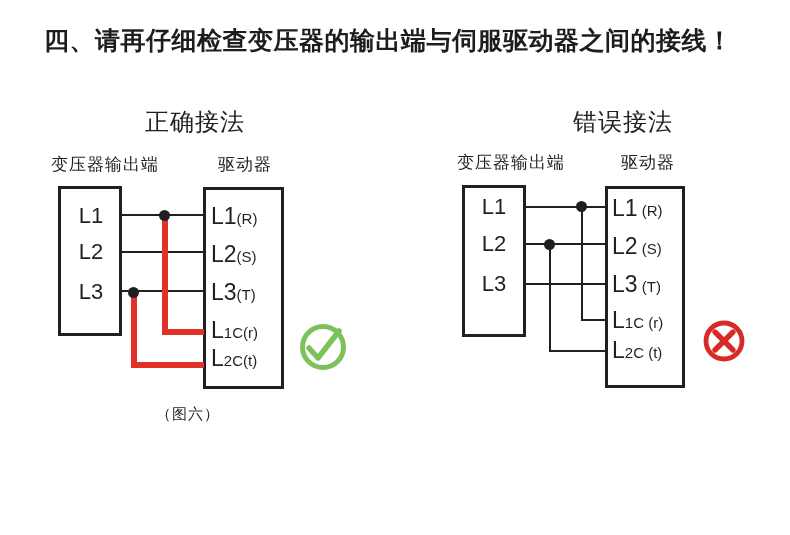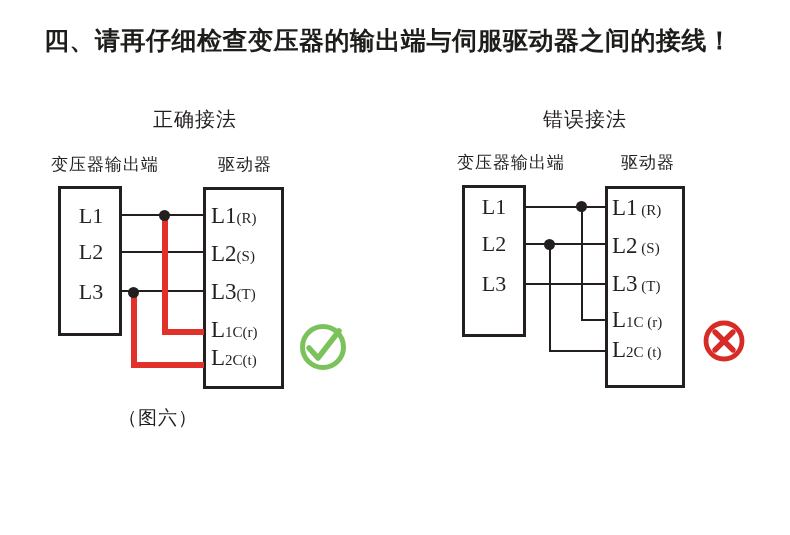--- a/index.html
+++ b/index.html
@@ -1,45 +1,45 @@
 <!DOCTYPE html>
 <html style="--line: #231f20; --title-color: #1d1d1b; --wire-red: #e2302a; --check-green: #7cc25b; --cross-red: #d92b26;"><head>
 <meta charset="utf-8">
 <style>
   html,body { margin:0; padding:0; background:#ffffff; }
   .page {
     position:relative; width:790px; height:535px; background:#ffffff;
-    font-family:Liberation Serif, serif; color:var(--line,#231f20);
+    font-family:Liberation Sans, sans-serif; color:var(--line,#231f20);
     overflow:hidden;
   }
   .abs { position:absolute; }
 
   .main-title {
     left:44px; top:24px; font-size:25px; font-weight:bold;
     color:var(--title-color,#1d1d1b); white-space:nowrap; letter-spacing:0.5px;
   }
   .section-heading {
-    width:140px; text-align:center; font-size:20px; letter-spacing:1px;
+    width:140px; text-align:center; font-size:24px; letter-spacing:1px;
     white-space:nowrap;
   }
   .col-label { font-size:17px; letter-spacing:1px; text-align:center; white-space:nowrap; }
 
   .box { border:3px solid var(--line,#231f20); background:#fff; box-sizing:border-box; }
 
   .t-label { font-size:22px; width:46px; text-align:center; height:28px; line-height:28px; }
 
   .drv-row { display:flex; align-items:baseline; height:30px; line-height:30px; white-space:pre; }
   .drv-big  { font-size:23px; }
   .drv-small{ font-size:15px; }
 
   .wire     { background:var(--line,#231f20); }
   .wire-red { background:var(--wire-red,#e2302a); }
   .dot { width:11px; height:11px; border-radius:50%; background:var(--line,#231f20); }
 
-  .caption { width:140px; text-align:left; font-size:19px; letter-spacing:1px; white-space:nowrap; }
+  .caption { width:140px; text-align:center; font-size:15px; letter-spacing:1px; white-space:nowrap; }
 
   .check-ring  { fill:none; stroke:var(--check-green,#7cc25b); stroke-width:5; }
   .check-mark  { fill:none; stroke:var(--check-green,#7cc25b); stroke-width:5.5;
                  stroke-linecap:round; stroke-linejoin:round; }
   .cross-ring  { fill:none; stroke:var(--cross-red,#d92b26); stroke-width:4.8; }
   .cross-line  { stroke:var(--cross-red,#d92b26); stroke-width:5.4; stroke-linecap:round; }
 </style>
 </head>
 <body>
 
@@ -92,21 +92,21 @@
   <div class="abs dot" style="left:159px; top:210px;"></div>
   <div class="abs dot" style="left:128px; top:287px;"></div>
 
   <svg class="abs" style="left:297px; top:321px;" width="52" height="52" viewBox="0 0 52 52">
     <circle class="check-ring" cx="26" cy="26" r="20.5"></circle>
     <path class="check-mark" d="M 12 27 L 21 37 L 42 10"></path>
   </svg>
 
   <div class="abs caption" style="left:118px; top:405px;">（图六）</div>
 
-  <div class="abs section-heading" style="left:515px; top:106px;">错误接法</div>
+  <div class="abs section-heading" style="left:553px; top:106px;">错误接法</div>
 
   <div class="abs col-label" style="left:436px; top:151px; width:150px;">变压器输出端</div>
   <div class="abs col-label" style="left:598px; top:151px; width:100px;">驱动器</div>
 
   <div class="abs box" style="left:462px; top:185px; width:64px; height:152px;"></div>
   <div class="abs t-label" style="left:471px; top:193px;">L1</div>
   <div class="abs t-label" style="left:471px; top:230px;">L2</div>
   <div class="abs t-label" style="left:471px; top:270px;">L3</div>
 
   <div class="abs box" style="left:605px; top:186px; width:80px; height:202px;"></div>

